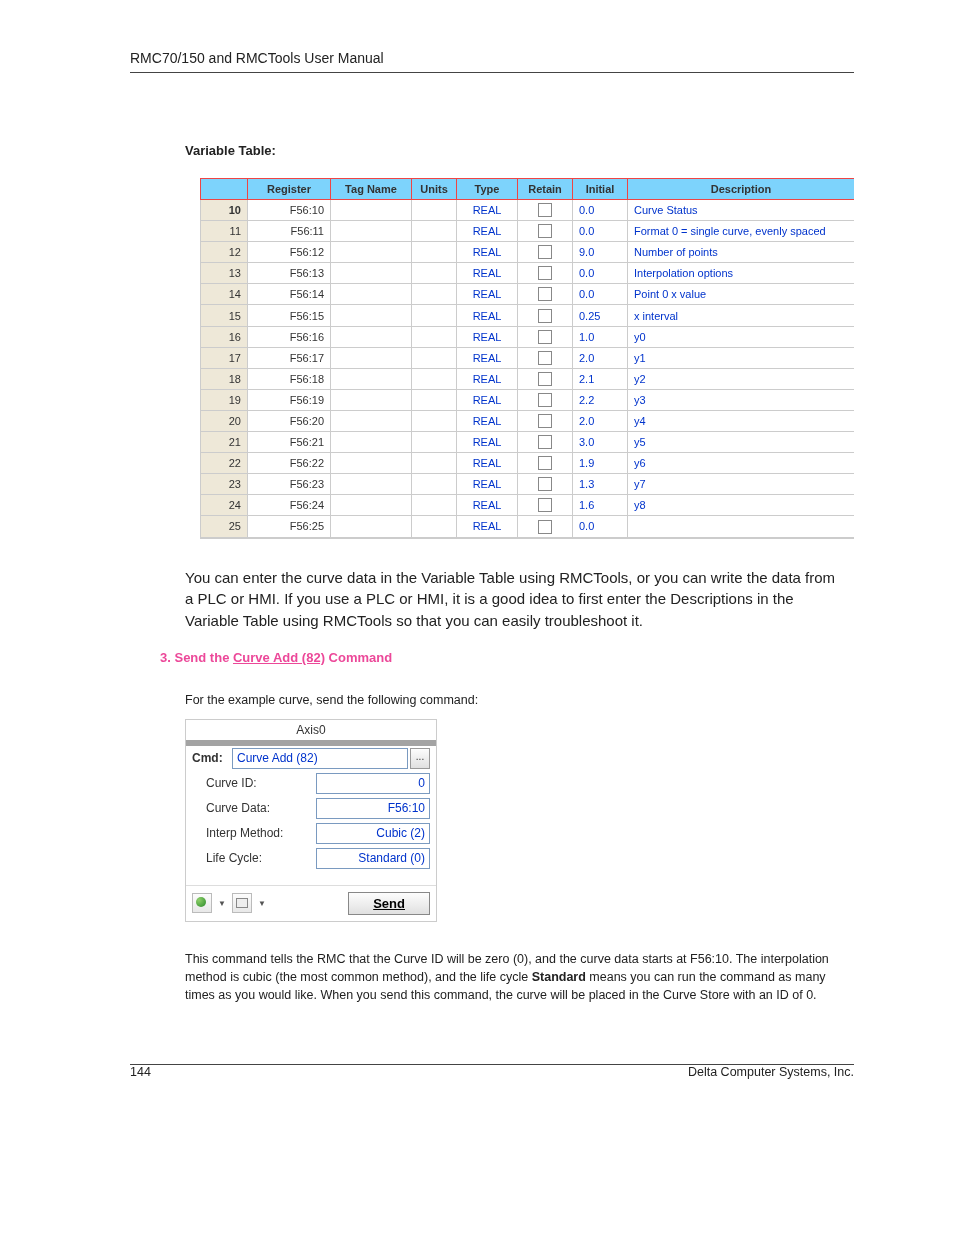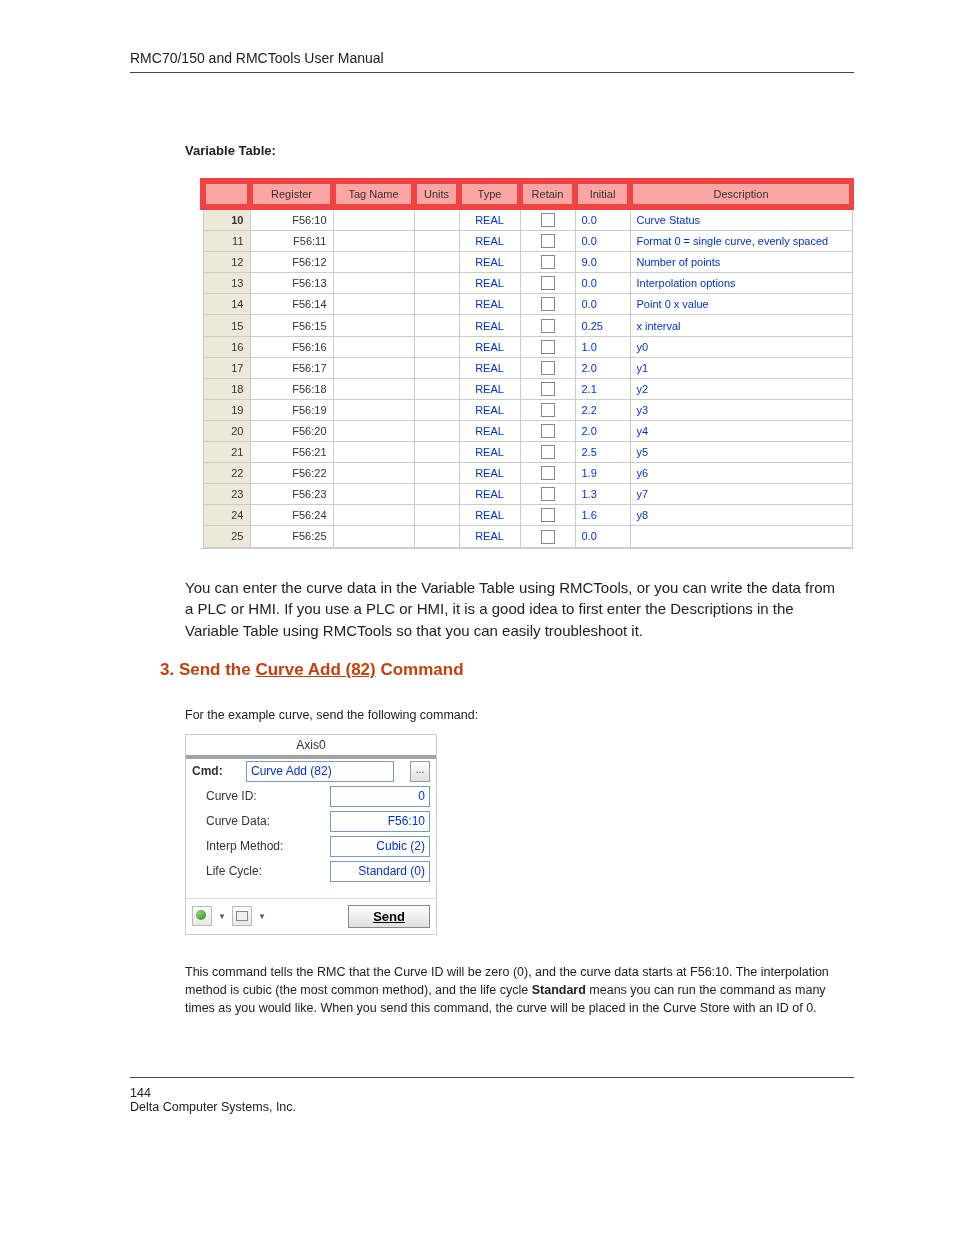--- a/index.html
+++ b/index.html
@@ -35,24 +35,24 @@
     max-height: 375px;
     border-bottom: 1px solid #ccc;
   }
   table.vtable {
     border-collapse: collapse;
     width: 655px;
     font-size: 11px;
     color: #333;
   }
   table.vtable th {
-    background: #fca5a5;
-    font-weight: normal;
+    background: #7dd3fc;
+    font-weight: bold;
     color: #333;
-    border: 6px solid #ef4444;
+    border: 1px solid #ef4444;
     padding: 4px 6px;
     text-align: center;
   }
   table.vtable td {
     border: 1px solid #ccc;
     padding: 3px 6px;
     background: #fff;
   }
   .col-idx { width: 34px; text-align: right; background: #eee8d8 !important; }
   .col-idx.bold { font-weight: bold; }
@@ -72,51 +72,50 @@
   }
   .para {
     margin: 28px 0 18px 55px;
     font-size: 15px;
     line-height: 1.45;
     color: #222;
     max-width: 660px;
   }
   .step-title {
     font-weight: bold;
-    font-size: 17px;
+    font-size: 13px;
     margin-left: 30px;
-    color: #c2410c;
+    color: #ec4899;
   }
   .step-title .link { text-decoration: underline; }
   .para2 {
     margin: 4px 0 0 55px;
     font-size: 12.5px;
     line-height: 1.45;
     color: #222;
     max-width: 660px;
   }
   .cmd-panel {
     margin: 10px 0 0 55px;
     width: 250px;
     border: 1px solid #ccc;
     background: #fff;
     font-family: "Segoe UI", Tahoma, sans-serif;
     font-size: 12px;
   }
   .cmd-panel .axis {
     text-align: center;
-    border-bottom: 4px solid #a3a3a3;
+    border-bottom: 6px solid #a3a3a3;
     padding: 3px 0;
     color: #333;
   }
   .cmd-panel .row {
     display: flex;
     align-items: center;
     padding: 2px 6px;
-    gap: 14px;
   }
   .cmd-panel .lbl { flex: 0 0 100px; color: #333; }
   .cmd-panel .lbl.bold { font-weight: bold; flex: 0 0 40px; }
   .cmd-panel .val {
     flex: 1;
     border: 1px solid #7a9ac0;
     padding: 1px 4px;
     color: #0033cc;
     text-align: right;
     font-size: 12px;
@@ -171,26 +170,25 @@
   .cmd-panel .send {
     border: 1px solid #888;
     background: linear-gradient(#fdfdfd,#e0e0e0);
     padding: 3px 24px;
     font-weight: bold;
     font-size: 13px;
   }
   .footer {
     border-top: 1px solid #444;
     margin-top: 60px;
-    padding-top: 8px;
+    padding-top: 0;
     display: flex;
     justify-content: space-between;
     font-size: 12.5px;
     color: #222;
-    flex-direction: column;
   }
 </style>
 </head>
 <body>
 
 <div class="page">
 
   <div class="header-line">RMC70/150 and RMCTools User Manual</div>
 
   <div class="section-title">Variable Table:</div>
@@ -320,21 +318,21 @@
             <td class="col-initial">2.0</td>
             <td class="col-desc">y4</td>
           </tr>
           <tr>
             <td class="col-idx">21</td>
             <td class="col-reg">F56:21</td>
             <td class="col-tag"></td>
             <td class="col-units"></td>
             <td class="col-type">REAL</td>
             <td class="col-retain"><span class="chk"></span></td>
-            <td class="col-initial">2.5</td>
+            <td class="col-initial">3.0</td>
             <td class="col-desc">y5</td>
           </tr>
           <tr>
             <td class="col-idx">22</td>
             <td class="col-reg">F56:22</td>
             <td class="col-tag"></td>
             <td class="col-units"></td>
             <td class="col-type">REAL</td>
             <td class="col-retain"><span class="chk"></span></td>
             <td class="col-initial">1.9</td>

